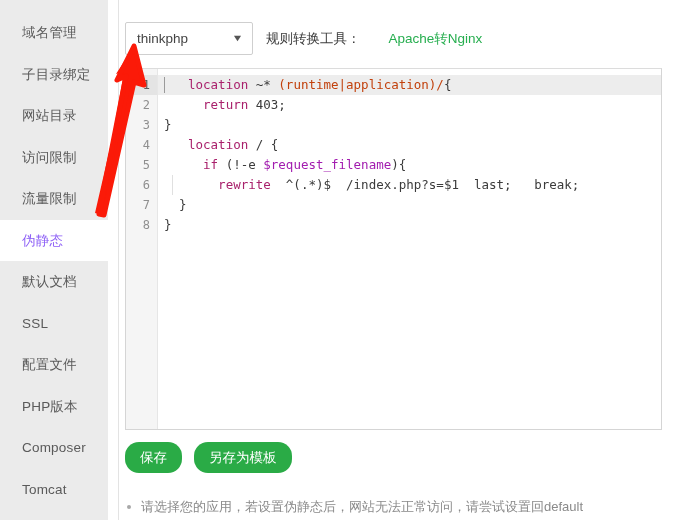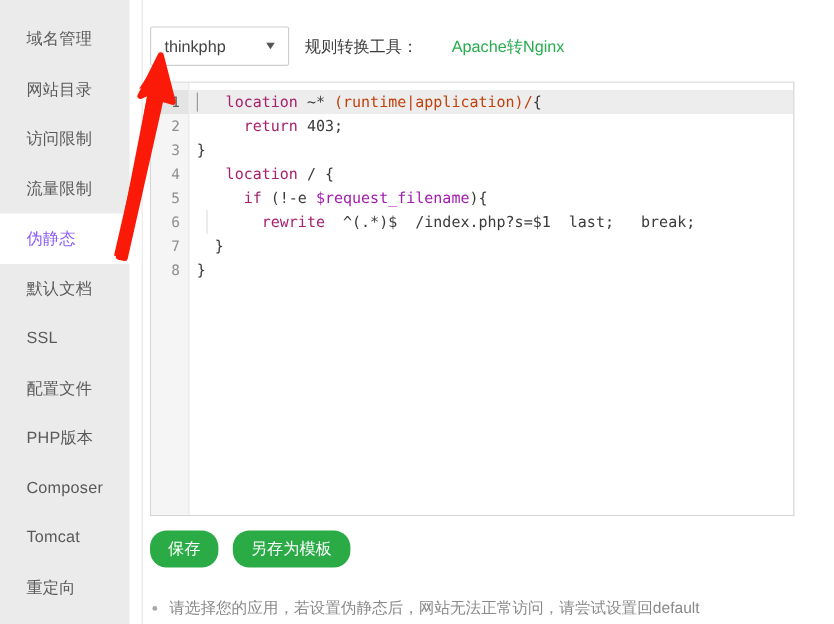--- a/index.html
+++ b/index.html
@@ -77,21 +77,21 @@
   
   #toolbar {
     position: absolute;
     left: 6px;
     top: 22px;
     display: flex;
     align-items: center;
     height: 33px;
   }
   #app-select {
-    width: 116px;
+    width: 128px;
     height: 33px;
     box-sizing: border-box;
     border: 1px solid #cfcfcf;
     border-radius: 2px;
     background: #ffffff;
     display: flex;
     align-items: center;
     padding: 0 8px 0 11px;
     font-size: 13.5px;
     color: #444444;
@@ -245,20 +245,21 @@
     pointer-events: none;
   }
 </style>
 </head>
 <body>
 
 <div id="app">
 
   <div id="sidebar">
     <div class="side-item"><span>域名管理</span></div>
+    <div class="side-item"><span>子目录绑定</span></div>
     <div class="side-item"><span>网站目录</span></div>
     <div class="side-item"><span>访问限制</span></div>
     <div class="side-item"><span>流量限制</span></div>
     <div class="side-item active"><span>伪静态</span></div>
     <div class="side-item"><span>默认文档</span></div>
     <div class="side-item"><span>SSL</span></div>
     <div class="side-item"><span>配置文件</span></div>
     <div class="side-item"><span>PHP版本</span></div>
     <div class="side-item"><span>Composer</span></div>
     <div class="side-item"><span>Tomcat</span></div>

